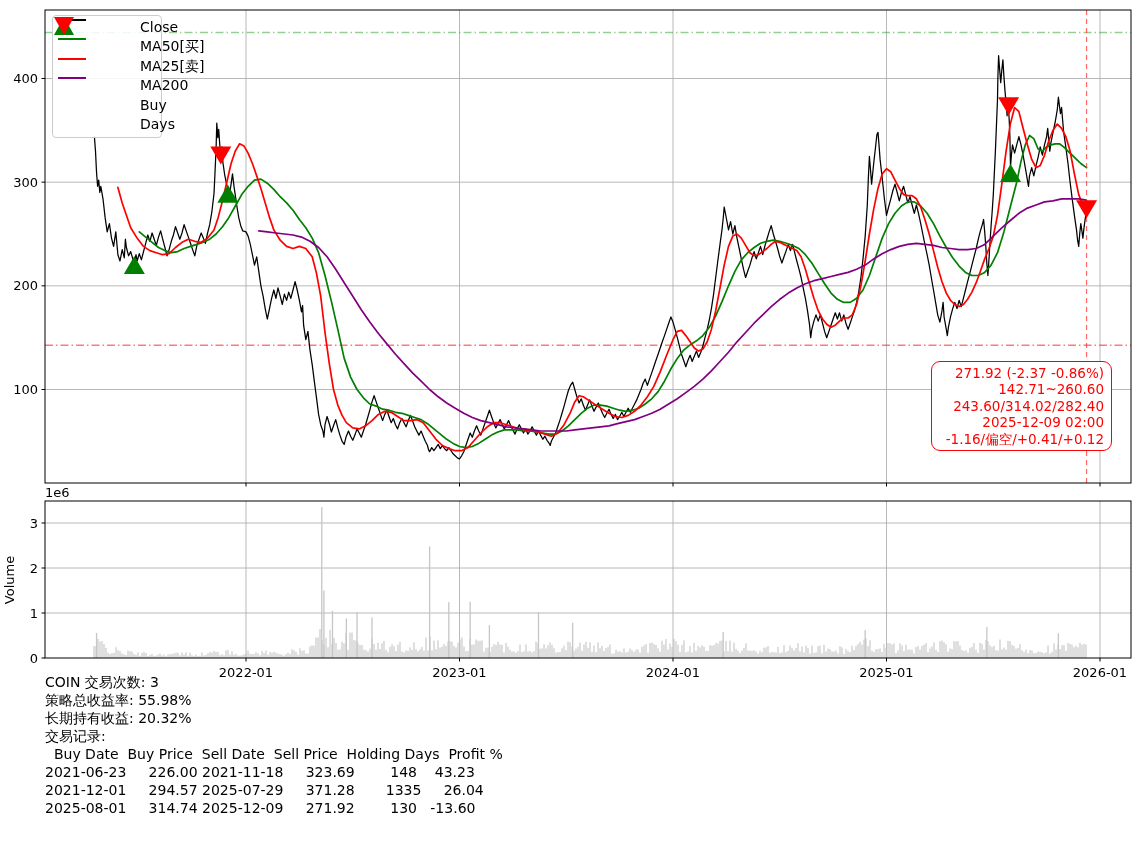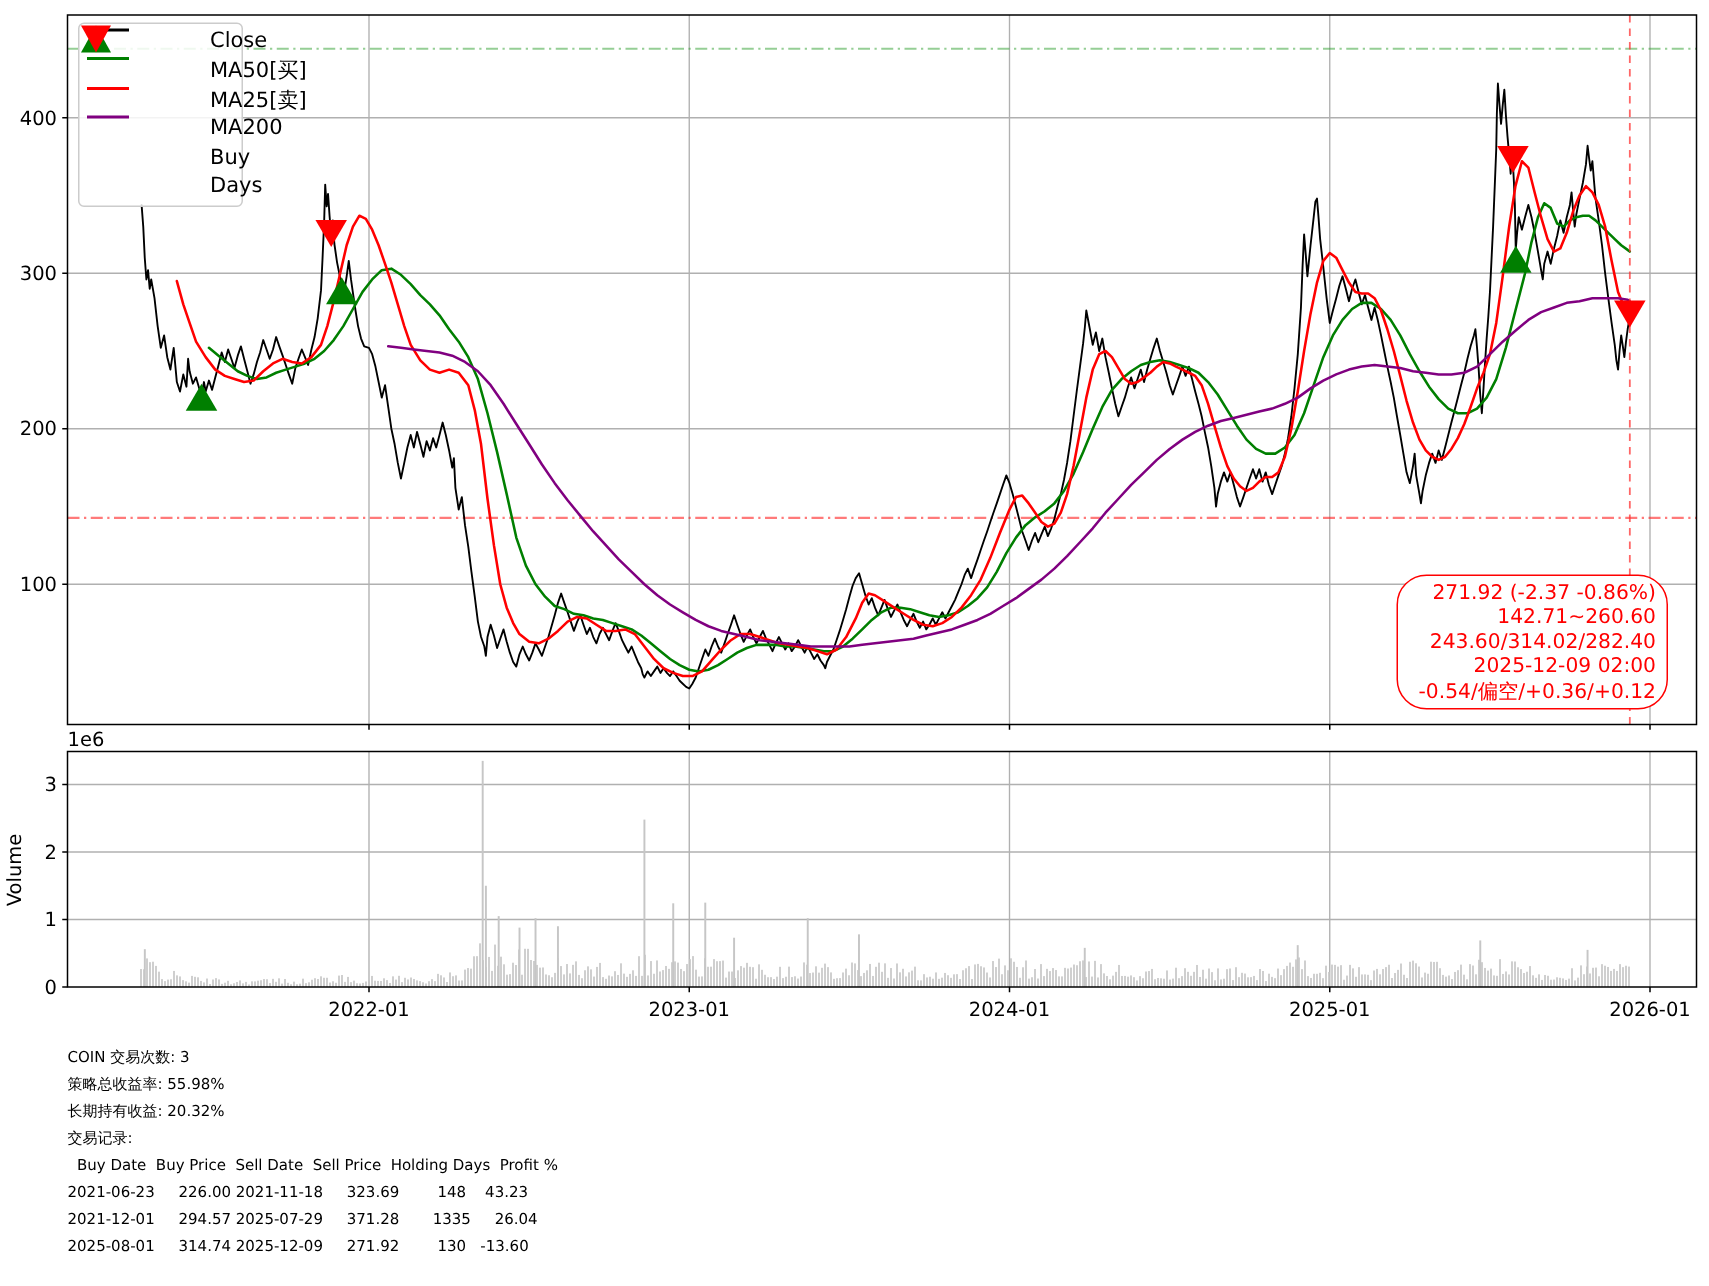--- a/index.html
+++ b/index.html
@@ -10,25 +10,25 @@
   .grid{stroke:#b0b0b0;stroke-width:0.9;}
   .spine{stroke:#000;stroke-width:1;fill:none;}
   .tickmark{stroke:#000;stroke-width:1;}
   .legend{position:absolute;left:52px;top:15px;width:110px;box-sizing:border-box;
           background:rgba(255,255,255,0.85);border:1px solid #cccccc;border-radius:4px;
           padding:3px 4px 2px 5px;z-index:5;}
   .legend-row{display:flex;align-items:flex-start;height:19.4px;gap:45px;}
   .legend-sample{width:28px;margin-right:9px;flex:0 0 28px;display:flex;justify-content:center;align-items:center;}
   .legend-line{width:28px;height:0;border-top:2.4px solid #000;}
   .legend-label{font-size:14px;color:#000;white-space:nowrap;}
-  .anno{position:absolute;left:931px;top:383px;width:181px;box-sizing:border-box;
-        background:#ffffff;border:1.5px solid #ff0000;border-radius:20px;color:#ff0000;
+  .anno{position:absolute;left:931px;top:361px;width:181px;box-sizing:border-box;
+        background:#ffffff;border:1.5px solid #ff0000;border-radius:9px;color:#ff0000;
         padding:3px 7px 3px 5px;font-size:13.5px;line-height:16.4px;text-align:right;
         white-space:nowrap;z-index:6;}
-  .stats{position:absolute;left:45px;top:697px;font-size:10px;line-height:18px;
+  .stats{position:absolute;left:45px;top:673px;font-size:14px;line-height:18px;
          white-space:pre;color:#000;z-index:4;}
 </style>
 </head>
 <body>
 
 <div class="figure">
   <svg id="chart-svg" width="1139" height="857" viewBox="0 0 1139 857">
     <g id="g-grid">
         <line x1="246" y1="10" x2="246" y2="483" class="grid"></line>
         <line x1="246" y1="501" x2="246" y2="658" class="grid"></line>
@@ -667,17 +667,17 @@
         </span>
         <span class="legend-label">Days</span>
       </div>
     </div>
 
   <div class="anno" id="annotation">
       <div>271.92 (-2.37 -0.86%)</div>
       <div>142.71~260.60</div>
       <div>243.60/314.02/282.40</div>
       <div>2025-12-09 02:00</div>
-      <div>-0.54/偏空/+0.36/+0.12</div>
+      <div>-1.16/偏空/+0.41/+0.12</div>
     </div>
 
   <div class="stats" id="stats"><div>COIN 交易次数: 3</div><div>策略总收益率: 55.98%</div><div>长期持有收益: 20.32%</div><div>交易记录:</div><div>  Buy Date  Buy Price  Sell Date  Sell Price  Holding Days  Profit %</div><div>2021-06-23     226.00 2021-11-18     323.69        148    43.23</div><div>2021-12-01     294.57 2025-07-29     371.28       1335     26.04</div><div>2025-08-01     314.74 2025-12-09     271.92        130   -13.60</div></div>
 </div>
 
 </body></html>

